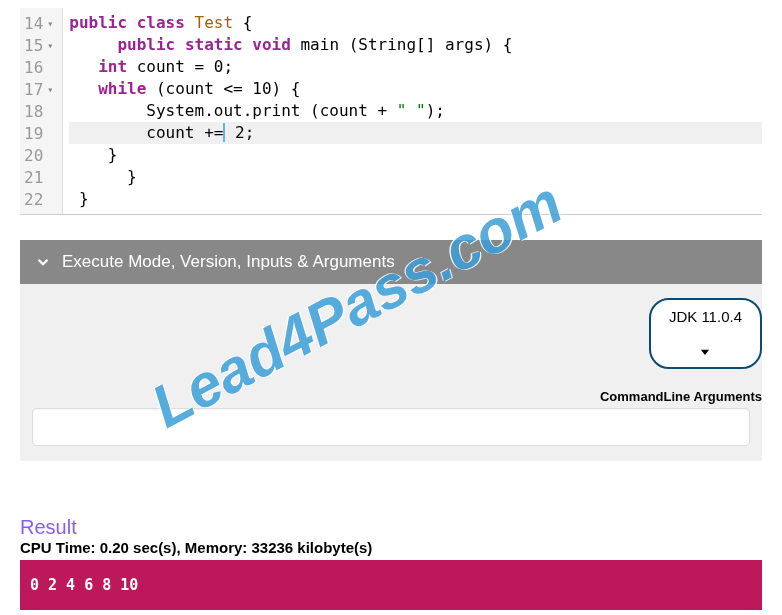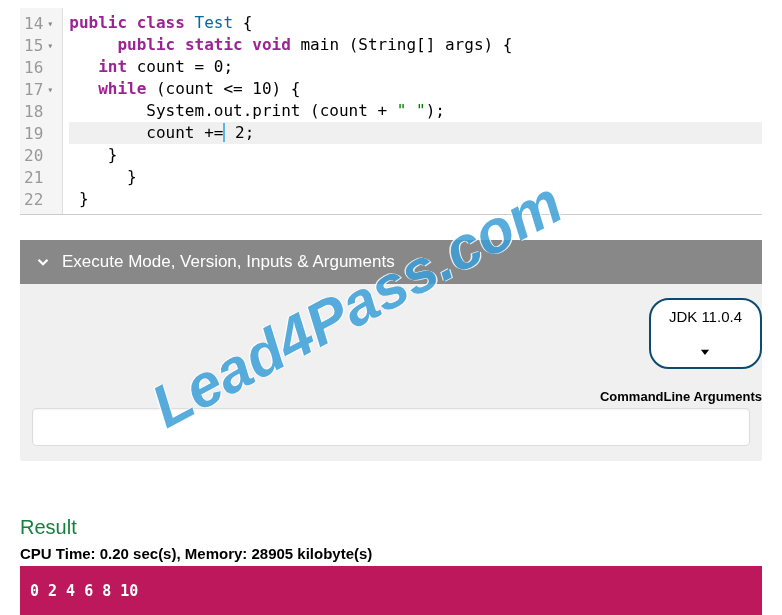--- a/index.html
+++ b/index.html
@@ -43,21 +43,21 @@
     }
     .code-line {
       height: 22px;
       line-height: 22px;
       white-space: pre;
     }
     .code-line.highlight {
       background: #f0f0f0;
     }
     .kw-purple { color: #9b2393; font-weight: bold; }
-    .kw-black { color: #0369a1; }
+    .kw-black { color: #a16207; }
     .str { color: #008000; }
     .num { color: #000; }
     .op { color: #000; }
     .cursor-mark {
       border-left: 2px solid #5bb5e8;
     }
     .settings-panel {
       margin-top: 25px;
       background: #f0f0f0;
       border-radius: 2px;
@@ -95,23 +95,23 @@
       background: #fff;
       border: 1px solid #ddd;
       border-radius: 4px;
       height: 38px;
       box-shadow: inset 0 1px 2px rgba(0,0,0,0.05);
     }
     .result-section {
       margin-top: 55px;
     }
     .result-title {
-      color: #15803d;
+      color: #8b5cf6;
       font-size: 20px;
-      margin-bottom: 6px;
+      margin-bottom: 0;
     }
     .result-stats {
       font-weight: bold;
       font-size: 15px;
       margin-bottom: 4px;
     }
     .result-output {
       background: #be185d;
       color: #fff;
       padding: 16px 10px;
@@ -210,17 +210,17 @@
     <svg class="caret-down-svg" viewBox="0 0 24 24" fill="#000">
         <polygon points="5 8 19 8 12 17"></polygon>
       </svg>
   </div>
   <div class="args-label">CommandLine Arguments</div>
   <div class="args-input" value=""></div>
 </div>
 
 <div class="result-section">
   <div class="result-title">Result</div>
-  <div class="result-stats">CPU Time: 0.20 sec(s), Memory: 28905 kilobyte(s)</div>
+  <div class="result-stats">CPU Time: 0.20 sec(s), Memory: 33236 kilobyte(s)</div>
   <div class="result-output">0 2 4 6 8 10</div>
 </div>
 
 <div class="watermark">Lead4Pass.com</div>
 
 </body></html>

